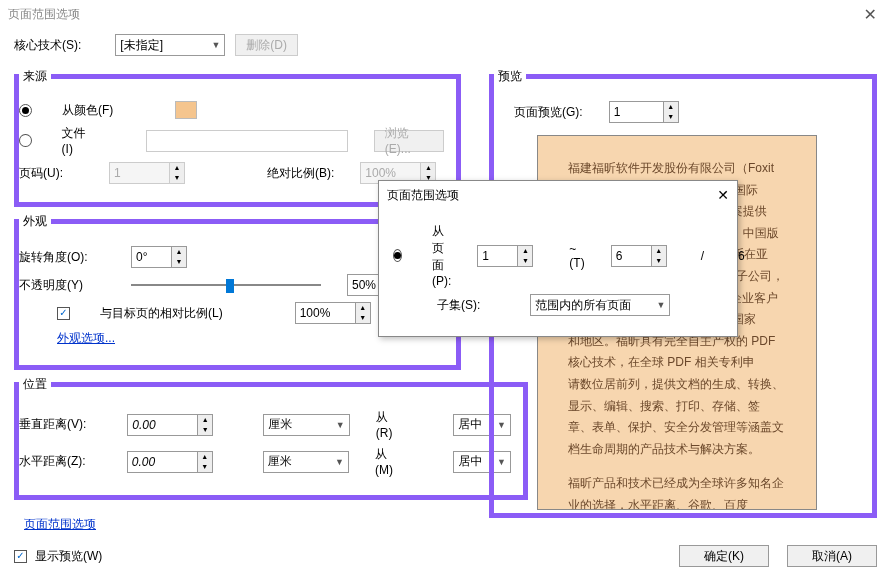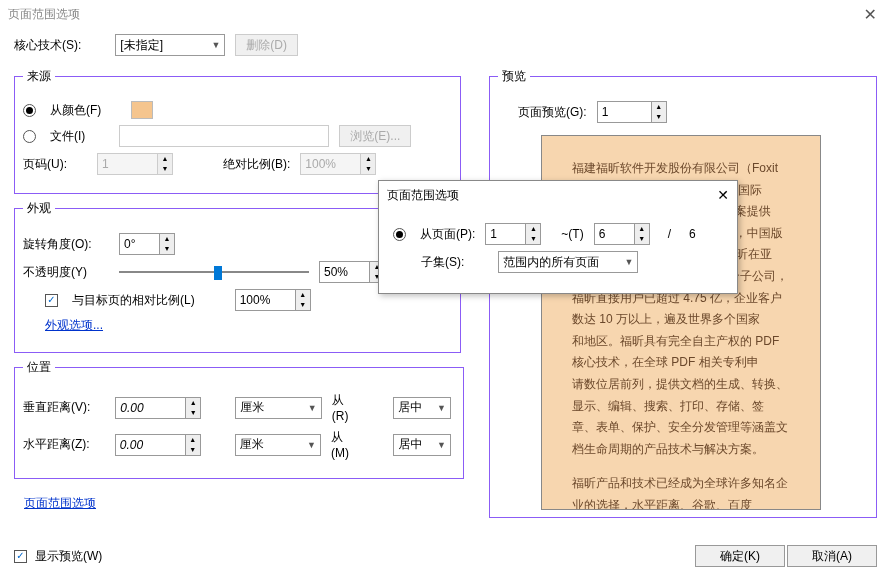--- a/index.html
+++ b/index.html
@@ -9,24 +9,24 @@
 .titlebar .close { margin-left: auto; font-size: 16px; color: #555; padding: 0 6px; }
 
 .toprow { display: flex; align-items: center; padding: 6px 14px; gap: 10px; }
 .combo, .input, .spinner-box { border: 1px solid #999; background: #fff; height: 22px; display: inline-flex; align-items: center; margin-left: 24px; }
 .combo { width: 110px; padding: 0 4px; }
 .combo .caret { margin-left: auto; font-size: 9px; color: #555; }
 .btn { border: 1px solid #999; background: #f0f0f0; height: 22px; padding: 0 10px; display: inline-flex; align-items: center; }
 .btn.disabled { color: #aaa; border-color: #ccc; }
 .btn.primary { border: 1px solid #0078d7; box-shadow: inset 0 0 0 1px #0078d7; }
 
-fieldset { border: 1px solid #8b5cf6; margin: 6px 14px; padding: 10px 12px 12px 8px; }
+fieldset { border: 5px solid #8b5cf6; margin: 6px 14px; padding: 10px 12px 12px 0; }
 legend { padding: 0 4px; }
 
-.row { display: flex; align-items: center; gap: 10px; margin: 6px 0; }
+.row { display: flex; align-items: center; gap: 26px; margin: 6px 0; }
 .label { white-space: nowrap; }
 
 .radio, .check { width: 13px; height: 13px; border: 1px solid #555; border-radius: 50%; display: inline-flex; align-items: center; justify-content: center; margin-right: 4px; }
 .radio.sel::after { content: ""; width: 7px; height: 7px; background: #000; border-radius: 50%; }
 .check { border-radius: 0; background: #fff; }
 .check.sel::after { content: "✓"; font-size: 10px; color: #0066cc; line-height: 1; }
 
 .swatch { width: 22px; height: 18px; background: #f5c58e; border: 1px solid #bbb; }
 
 .spinner { display: inline-flex; }
@@ -53,21 +53,21 @@
 .pos-grid .spinner input { width: 70px; font-style: italic; }
 
 
 .modal { position: absolute; left: 378px; top: 180px; width: 360px; background: #fff; border: 1px solid #888; box-shadow: 2px 2px 6px rgba(0,0,0,.25); }
 .modal .mtitle { display: flex; align-items: center; height: 28px; padding: 0 8px; }
 .modal .mtitle .close { margin-left: auto; font-size: 14px; }
 .modal .mbody { padding: 8px 14px 14px; }
 .modal .mbtns { display: flex; justify-content: flex-end; gap: 20px; margin-top: 18px; }
 
 .footer { position: absolute; left: 0; right: 0; bottom: 8px; display: flex; align-items: center; padding: 0 14px; }
-.footer .btns { margin-left: auto; display: flex; gap: 2px; }
+.footer .btns { margin-left: auto; display: flex; gap: 18px; }
 .footer .btn { width: 90px; justify-content: center; }
 </style>
 </head>
 <body>
 
 <div class="titlebar">
   <span>页面范围选项</span>
   <span class="close">✕</span>
 </div>
 

